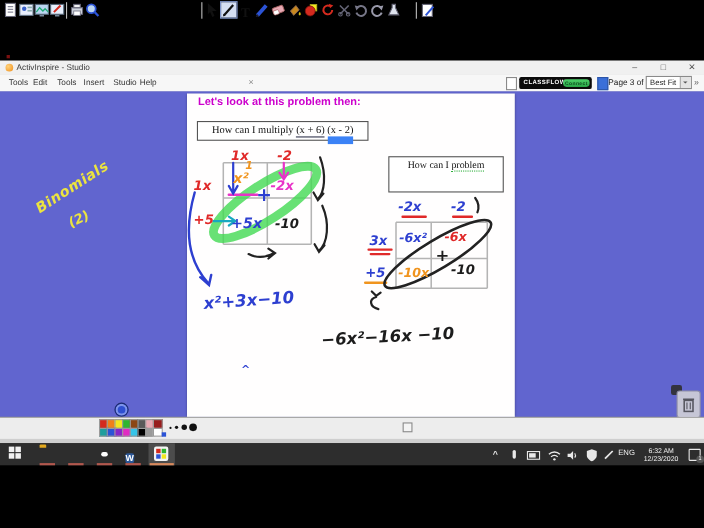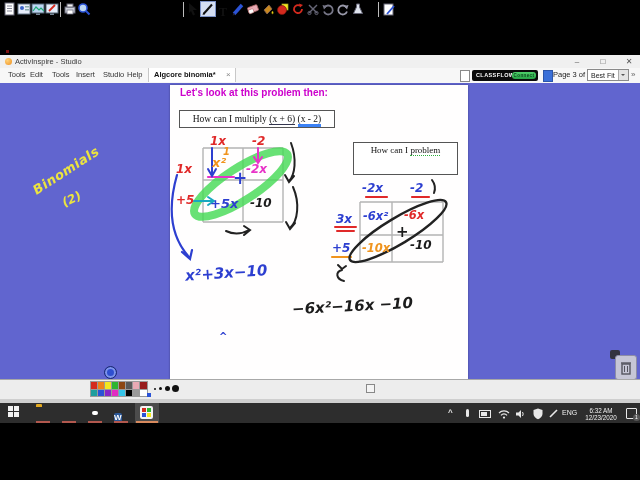--- a/index.html
+++ b/index.html
@@ -29,21 +29,21 @@
   .fitarrow{position:absolute;right:0;top:0;width:9px;height:100%;background:#e4e4e4;border-left:1px solid #aaa;}
   .fitarrow::after{content:"";position:absolute;left:2px;top:4px;border:2.5px solid transparent;border-top-color:#555;}
   .miniicon{width:8px;height:10px;border:1px solid #8a8a8a;background:#fff;}
   
   .canvas{left:0;top:83px;width:640px;height:296px;background:#6165cf;}
   .page{left:170px;top:85px;width:298px;height:294px;background:#fffefe;box-shadow:0 0 2px rgba(0,0,0,.35);}
   .lessontitle{left:180px;top:87px;width:280px;text-align:left;font-weight:bold;font-size:10px;color:#cc00cc;}
   .qbox{background:#fff;border:1px solid #555;font-family:"Liberation Serif",serif;color:#111;
         text-align:center;box-sizing:border-box;}
   .u1{border-bottom:1px solid #33364f;}
-  .u2{border-bottom:3px solid #3b82f6;text-align:center;}
+  .u2{border-bottom:7px solid #3b82f6;text-align:center;}
   .squig{border-bottom:1.5px dotted #2fae3d;}
   .ink{font-family:"DejaVu Sans",sans-serif;font-style:italic;font-weight:bold;white-space:nowrap;}
   .red{color:#e02929;} .blue{color:#2d3fd0;} .orange{color:#f0941e;}
   .mag{color:#e833c8;} .blk{color:#1c1c1c;} .yel{color:#ece43f;}
   .trash{left:615px;top:355px;width:20px;height:23px;background:#c6c6d6;border:1px solid #8d8da6;border-radius:3px;}
   .trashtab{left:610px;top:350px;width:10px;height:9px;background:#33333f;border-radius:2px;}
   .floatdot{left:104px;top:366px;width:11px;height:11px;border-radius:50%;background:#2f4fd0;
             border:1px solid #1d2a6e;box-shadow:inset 0 0 0 2px #7d93ea;}
   
   .toolbar{left:0;top:379px;width:640px;height:20px;background:#ededed;border-top:1px solid #a8a8a8;}
@@ -97,21 +97,20 @@
   <span class="abs winbtn" style="left:594px;">□</span>
   <span class="abs winbtn" style="left:620px;">✕</span>
 
   <div class="abs menubar"></div>
   <span class="abs menuitem" style="left:8px;">Tools</span>
   <span class="abs menuitem" style="left:30px;">Edit</span>
   <span class="abs menuitem" style="left:52px;">Tools</span>
   <span class="abs menuitem" style="left:76px;">Insert</span>
   <span class="abs menuitem" style="left:103px;">Studio</span>
   <span class="abs menuitem" style="left:127px;">Help</span>
-  <div class="abs doctab">Algcore binomia*</div>
   <span class="abs tabclose">×</span>
   <span class="abs miniicon" style="left:460px;top:70px;"></span>
   <div class="abs cfbadge">
     <span>CLASSFLOW</span>
     <span class="cfpill">Connect</span>
   </div>
   <span class="abs miniicon" style="left:543px;top:70px;background:#3a6fd8;border-color:#2c55a8;"></span>
   <span class="abs pageind">Page 3 of 9</span>
   <div class="abs fitsel">
     <span>Best Fit</span>

